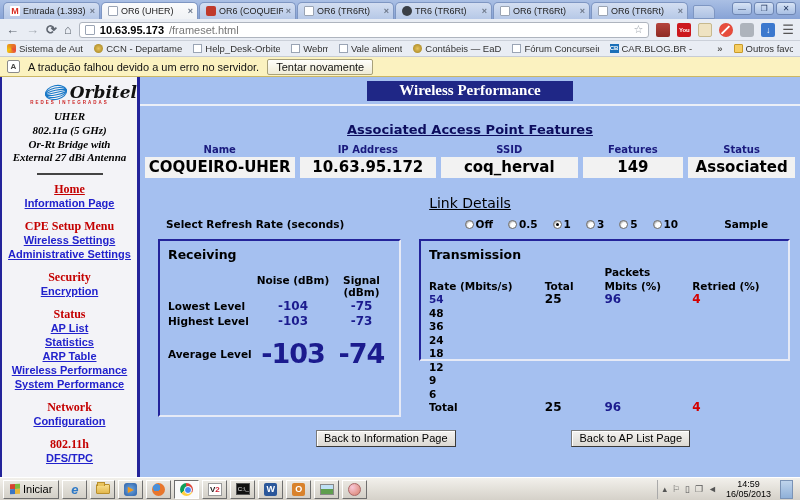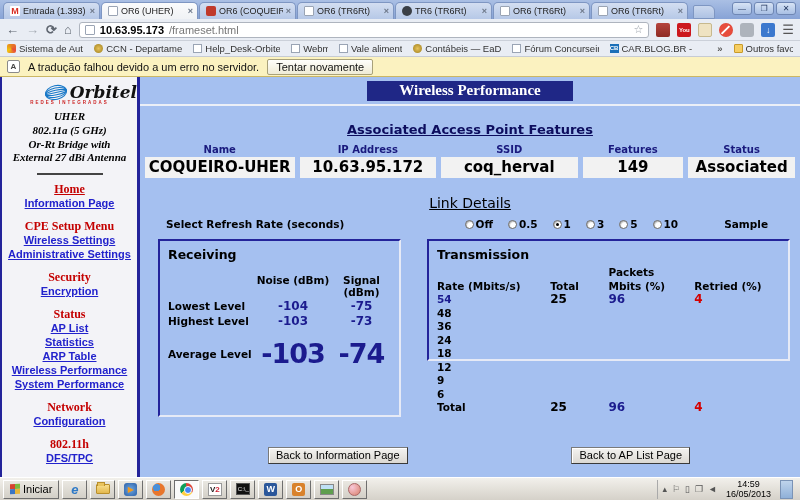--- a/index.html
+++ b/index.html
@@ -79,38 +79,38 @@
   .ap-cells > div { background:#F2F2F2; text-align:center; font-size:15px; font-weight:bold; color:#000; padding:1px 0 2px; margin-top:2px;}
   .c-name { flex:0 0 23%; } .c-ip { flex:0 0 21%; } .c-ssid { flex:0 0 21%; } .c-ch { flex:0 0 15.5%; } .c-st { flex:1; }
   .h-link { text-align:center; margin-top:17px; font-weight:normal; font-size:14px; color:#000; text-decoration:underline; }
   .refresh-row { display:flex; align-items:center; margin:7px 18px 0 26px; font-size:10.5px; font-weight:bold; color:#000; }
   .radios { display:flex; gap:15px; margin-left:auto; align-items:center; }
   .radio { display:flex; align-items:center; gap:2px; }
   .rb { width:9px; height:9px; border-radius:50%; background:#fff; border:1px solid #666; box-shadow:inset 1px 1px 1px #BBB; position:relative; }
   .rb.on::after { content:""; position:absolute; left:2px; top:2px; width:3px; height:3px; border-radius:50%; background:#000; }
   .sample-lbl { margin-left:46px; margin-right:14px; }
 
-  .panels { display:flex; margin:9px 10px 0 18px; gap:26px; align-items:flex-start; }
+  .panels { display:flex; margin:9px 10px 0 18px; gap:18px; align-items:flex-start; }
   .panel { border:2px solid; border-color:#23239A #E6EAF6 #E6EAF6 #23239A; padding:6px 8px; }
   .panel-title { font-size:12.5px; font-weight:bold; color:#000; }
   .rx { width:243px; height:178px; }
   .tx { flex:1; height:122px; }
   .rx-grid { display:grid; grid-template-columns:86px 78px auto; margin-top:12px; row-gap:1px; }
   .rx-grid .lbl { font-size:10.5px; font-weight:bold; text-align:left; align-self:center;}
   .rx-grid .hdr { font-size:10.5px; font-weight:bold; text-align:center; }
   .rx-grid .val { font-size:12px; font-weight:bold; color:#1B1B8E; text-align:center; }
   .rx-avg { display:grid; grid-template-columns:86px 78px auto; margin-top:10px; align-items:center;}
   .rx-avg .big { font-size:27px; font-weight:bold; color:#1B1B8E; text-align:center; letter-spacing:-1px;}
   .tx-grid { display:grid; grid-template-columns:33% 17% 25% 25%; margin-top:4px; line-height:13.5px; }
   .tx-grid div { font-size:10.5px; font-weight:bold; text-align:left; }
   .tx-pk { grid-column:3 / 5; }
   .v-navy { color:#1B1B8E; } .v-red { color:#D40000; } .v-black { color:#000; }
   .tx-grid .val-lg { font-size:12px; }
 
-  .btn-row { display:flex; margin-top:30px; }
+  .btn-row { display:flex; margin-top:13px;padding-left:48px; }
   .btn-row .sp1 { flex:0 0 128px; } .btn-row .spf { flex:1; } .btn-row .sp2 { flex:0 0 110px; }
   .pg-btn { font-family:"Liberation Sans", sans-serif; font-size:11px; color:#000; background:linear-gradient(#F4F3F1,#DCD9D3);
             border:1px solid #7A7A7A; border-right-color:#3A3A3A; border-bottom-color:#3A3A3A; padding:1px 7px 2px; box-shadow:inset 1px 1px 0 #fff;}
 
   
   .taskbar { height:23px; background:linear-gradient(#F2F0EB,#D5D1C9); border-top:1px solid #FFF; display:flex; align-items:center; padding:0 3px; gap:3px; }
   .tb-btn { height:19px; border:1px solid; border-color:#FFF #6E6E6E #6E6E6E #FFF; background:linear-gradient(#EAE8E2,#D3CFC7);
             display:flex; align-items:center; justify-content:center; gap:3px; }
   .tb-start { padding:0 6px; font-size:11px; color:#000; }
   .tb-ico-btn { width:25px; }

